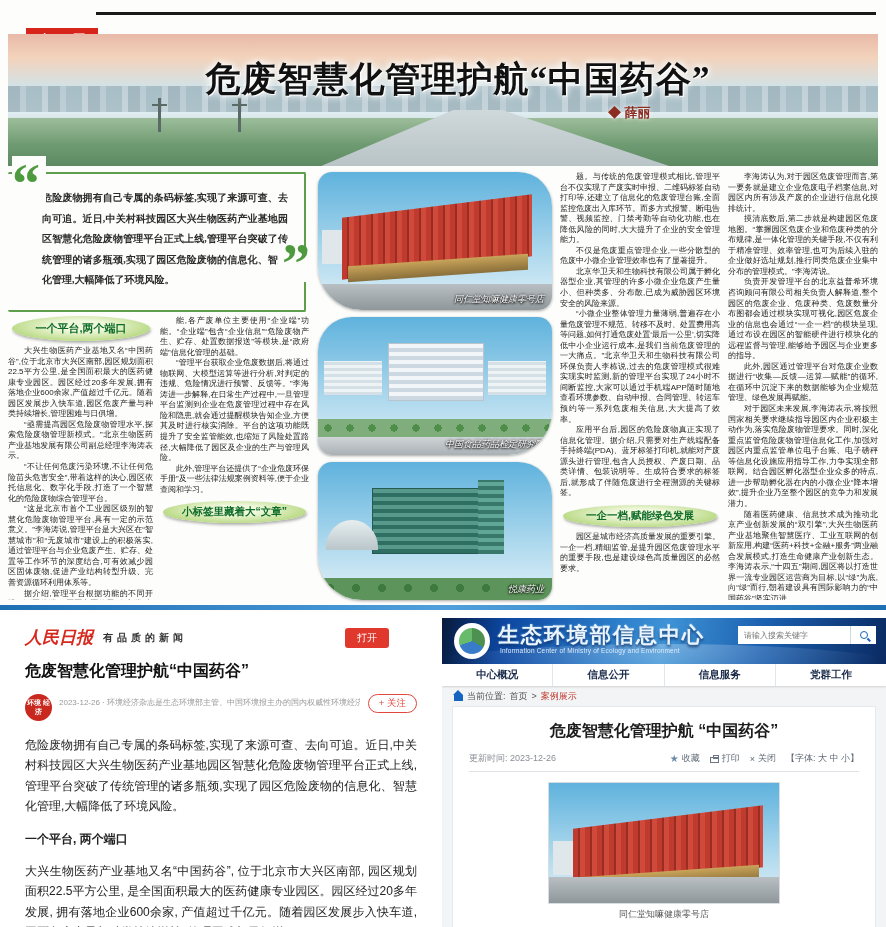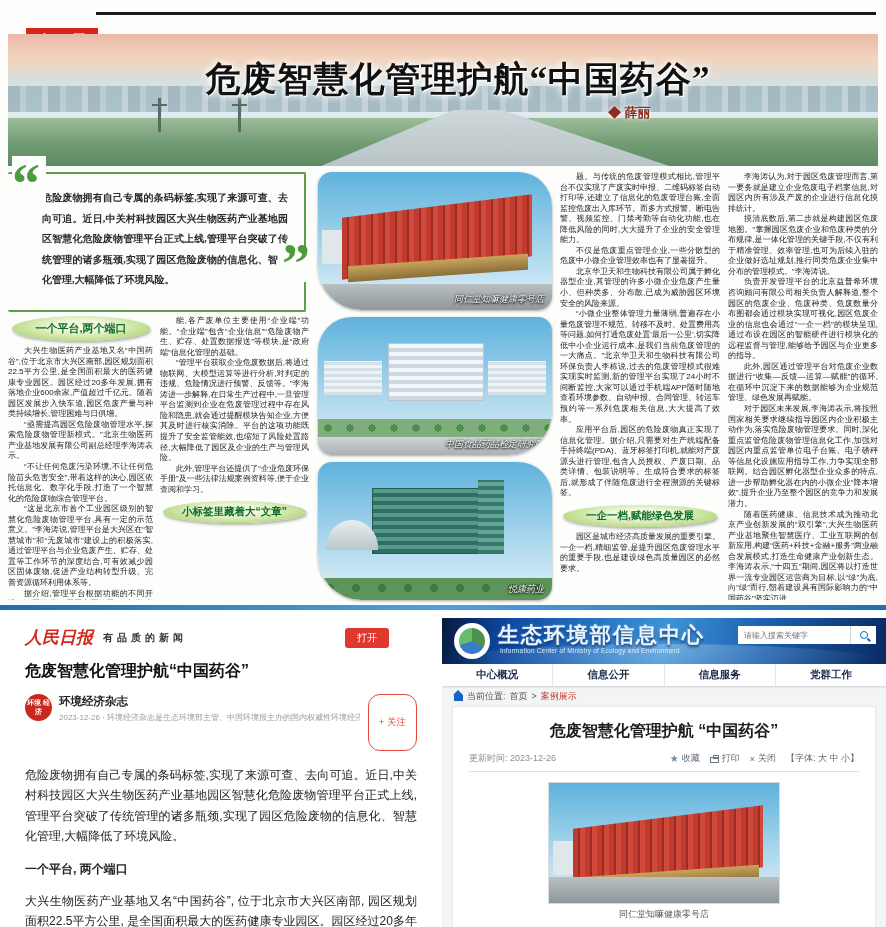--- a/index.html
+++ b/index.html
@@ -98,21 +98,21 @@
              padding:3px 12px; border-radius:3px; border:none; }
   .pd-title { margin-top:12px; font-size:16px; font-weight:bold; color:#111; }
   .pd-author { display:flex; align-items:flex-start; margin-top:12px; }
   .pd-avatar { width:27px; height:27px; border-radius:50%; background:#c8281e; color:#fff; font-size:7px;
                line-height:1.15; display:flex; align-items:center; justify-content:center; text-align:center;
                padding:2px; flex:0 0 auto; font-weight:bold; }
   .pd-author-info { margin-left:7px; min-width:0; }
   .pd-author-name { font-size:11.5px; font-weight:bold; color:#222; }
   .pd-author-meta { font-size:8px; color:#9a9a9a; margin-top:3px; white-space:nowrap; overflow:hidden; }
   .pd-follow { margin-left:8px; flex:0 0 auto; border:1px solid #e0483e; color:#e0483e; background:#fff;
-               font-size:9.5px; padding:21px 10px; border-radius:12px; }
+               font-size:9.5px; padding:2px 10px; border-radius:12px; }
   .pd-body { margin-top:14px; font-size:12px; line-height:1.7; color:#222; text-align:justify; }
   .pd-body p { margin-bottom:12px; }
   .pd-subhead { font-weight:bold; margin-bottom:12px; }
 
   
   #gov-shot { position:absolute; left:442px; top:618px; width:444px; height:309px; background:#f2f4f6; overflow:hidden; }
   .gov-header { position:relative; height:46px; overflow:hidden;
      background:linear-gradient(100deg,#071a3c 0%,#0d47a1 14%,#2a7cc9 38%,#3e93d6 50%,#1b5faf 72%,#0a2a62 100%); }
   .gov-header:before { content:""; position:absolute; left:-10%; top:26px; width:120%; height:60px; border-radius:50%;
      background:radial-gradient(ellipse at 50% 0,rgba(255,255,255,.55),rgba(255,255,255,0) 60%); opacity:.5; }
@@ -247,21 +247,20 @@
   <div id="pd-shot">
     <div class="pd-header">
       <span class="pd-logo">人民日报</span>
       <span class="pd-slogan">有品质的新闻</span>
       <button class="pd-open">打开</button>
     </div>
     <div class="pd-title">危废智慧化管理护航“中国药谷”</div>
     <div class="pd-author">
       <div class="pd-avatar">环境 经济</div>
       <div class="pd-author-info">
-        <div class="pd-author-name">环境经济杂志</div>
         <div class="pd-author-meta">2023-12-26 · 环境经济杂志是生态环境部主管、中国环境报主办的国内权威性环境经济期刊。</div>
       </div>
       <button class="pd-follow">+ 关注</button>
     </div>
     <div class="pd-body">
       <p>危险废物拥有自己专属的条码标签,实现了来源可查、去向可追。近日,中关村科技园区大兴生物医药产业基地园区智慧化危险废物管理平台正式上线,管理平台突破了传统管理的诸多瓶颈,实现了园区危险废物的信息化、智慧化管理,大幅降低了环境风险。</p>
       <p class="pd-subhead">一个平台, 两个端口</p>
       <p>大兴生物医药产业基地又名“中国药谷”, 位于北京市大兴区南部, 园区规划面积22.5平方公里, 是全国面积最大的医药健康专业园区。园区经过20多年发展, 拥有落地企业600余家, 产值超过千亿元。随着园区发展步入快车道, 园区危废产量与种类持续增长, 管理困难与日俱增。</p>
 
     </div>

